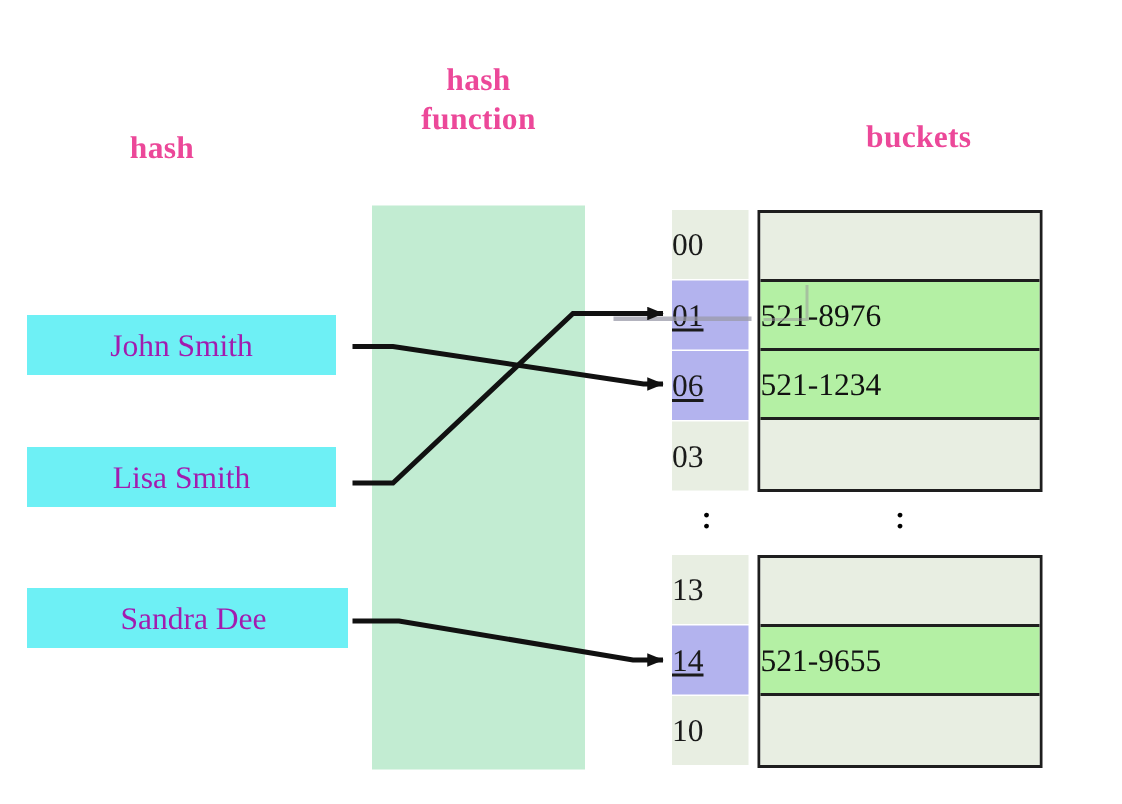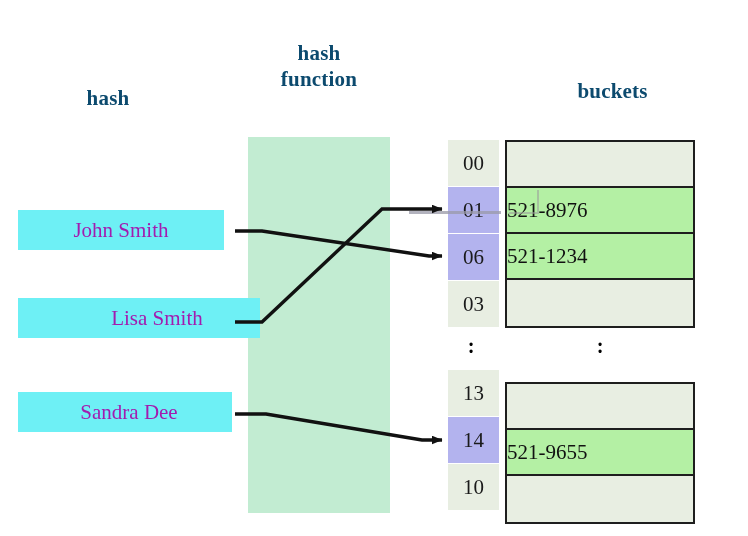--- a/index.html
+++ b/index.html
@@ -10,21 +10,21 @@
     overflow:hidden;
     position:relative;
   }
   #stage{position:absolute;left:0;top:0;width:748px;height:536px;}
 
   
   .heading{
     position:absolute;
     font-weight:bold;
     font-size:21px;
-    color:#0c4a6e;
+    color:#ec4899;
     text-align:center;
     line-height:26px;
     white-space:pre-line;
     letter-spacing:.2px;
   }
   #heading-keys{left:38px;top:85px;width:140px;}
   #heading-hash{left:248px;top:40px;width:142px;}
   #heading-buckets{left:530px;top:78px;width:165px;}
 
   
@@ -38,48 +38,47 @@
   
   .key-box{
     position:absolute;
     left:18px;
     width:206px;height:40px;
     background:#6ef0f5;
     display:flex;align-items:center;justify-content:center;
     font-size:21px;color:#a21caf;
   }
   #key-0{top:210px;}
-  #key-1{top:298px;padding-left:36px;}
+  #key-1{top:298px;}
   #key-2{top:392px;padding-left:8px;}
 
   
   #index-col{position:absolute;left:448px;top:140px;width:51px;}
   #index-col-2{position:absolute;left:448px;top:370px;width:70px;}
   .index-cell{
     width:51px;height:46px;
     box-sizing:border-box;
-    display:flex;align-items:center;justify-content:center;
+    display:flex;align-items:center;
     font-size:21px;color:#1a1a1a;
     background:#e8eee2;
     margin-bottom:1px;
   }
-  .index-cell.highlight{background:#b3b3ee;}
+  .index-cell.highlight{background:#b3b3ee;text-decoration:underline;}
 
   #bucket-col{
     position:absolute;left:505px;top:140px;
     width:190px;
     border:2px solid #1e1e1e;
     box-sizing:border-box;
   }
   #bucket-col-2{
     position:absolute;left:505px;top:370px;
     width:190px;
     border:2px solid #1e1e1e;
     box-sizing:border-box;
-    margin-top:12px;
   }
   .bucket-cell{
     height:46px;
     box-sizing:border-box;
     display:flex;align-items:center;
     font-size:21px;color:#111111;
     background:#e8eee2;
     border-bottom:2px solid #1e1e1e;
   }
   .bucket-cell:last-child{border-bottom:none;}

